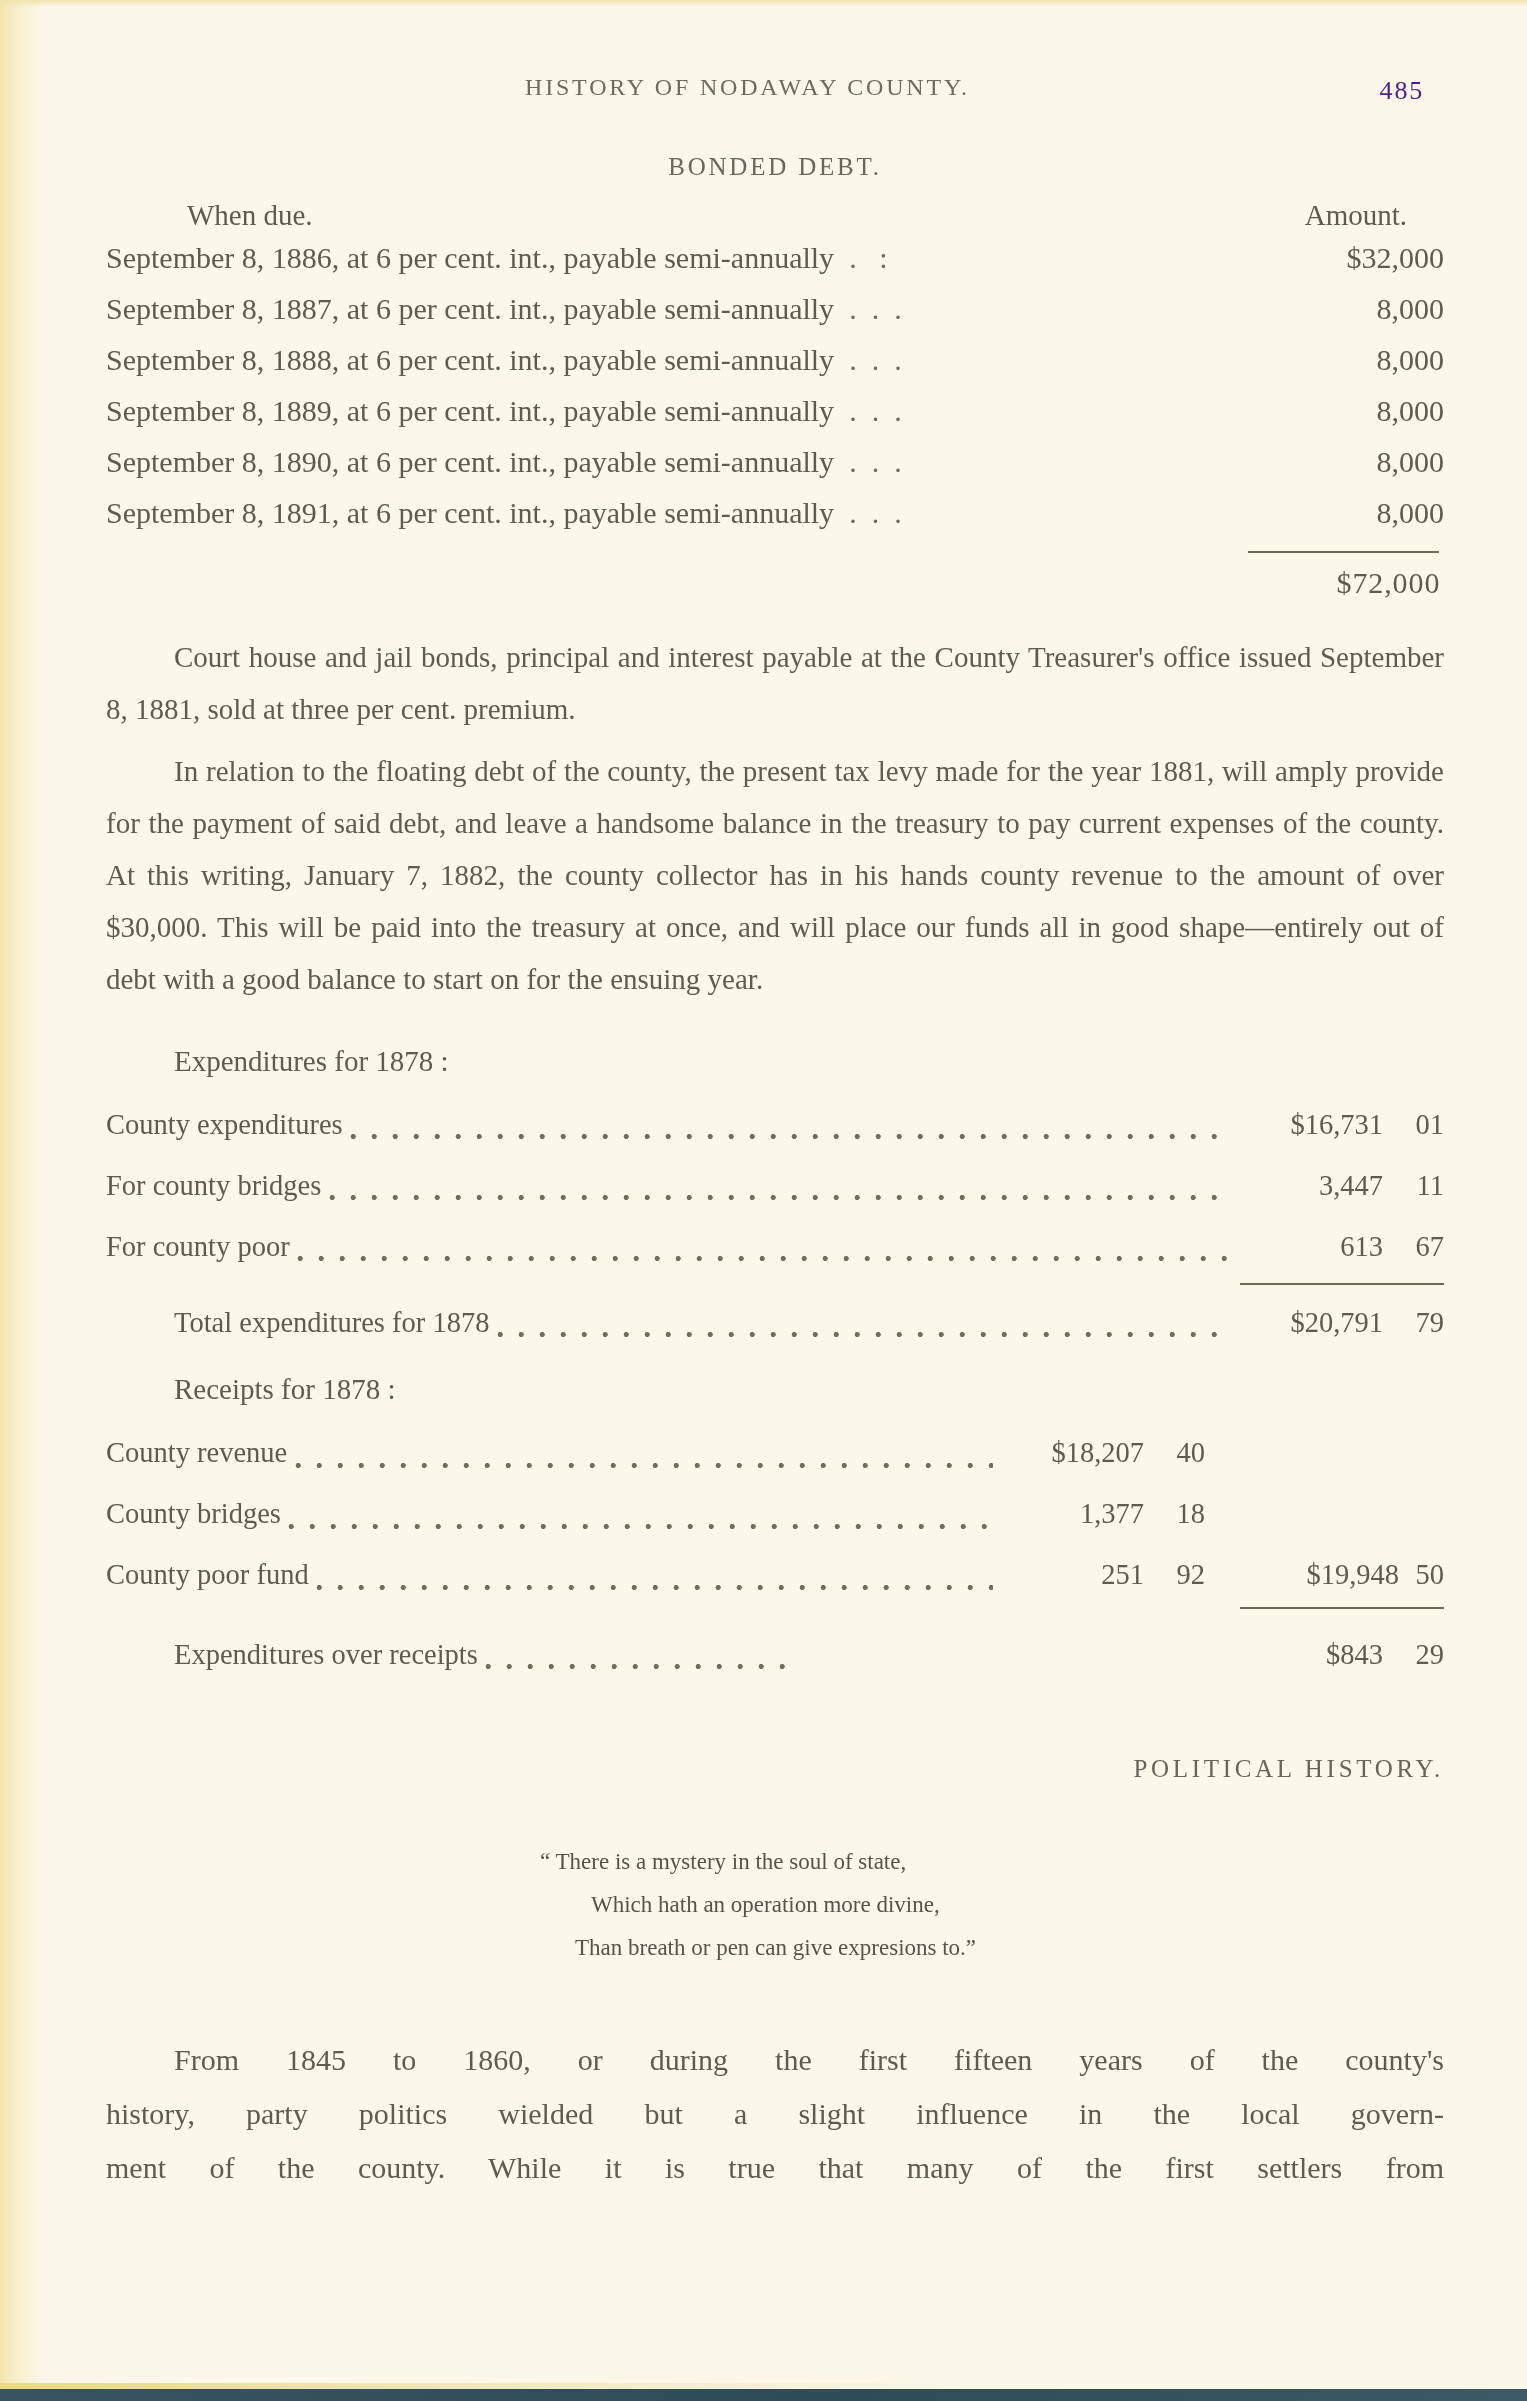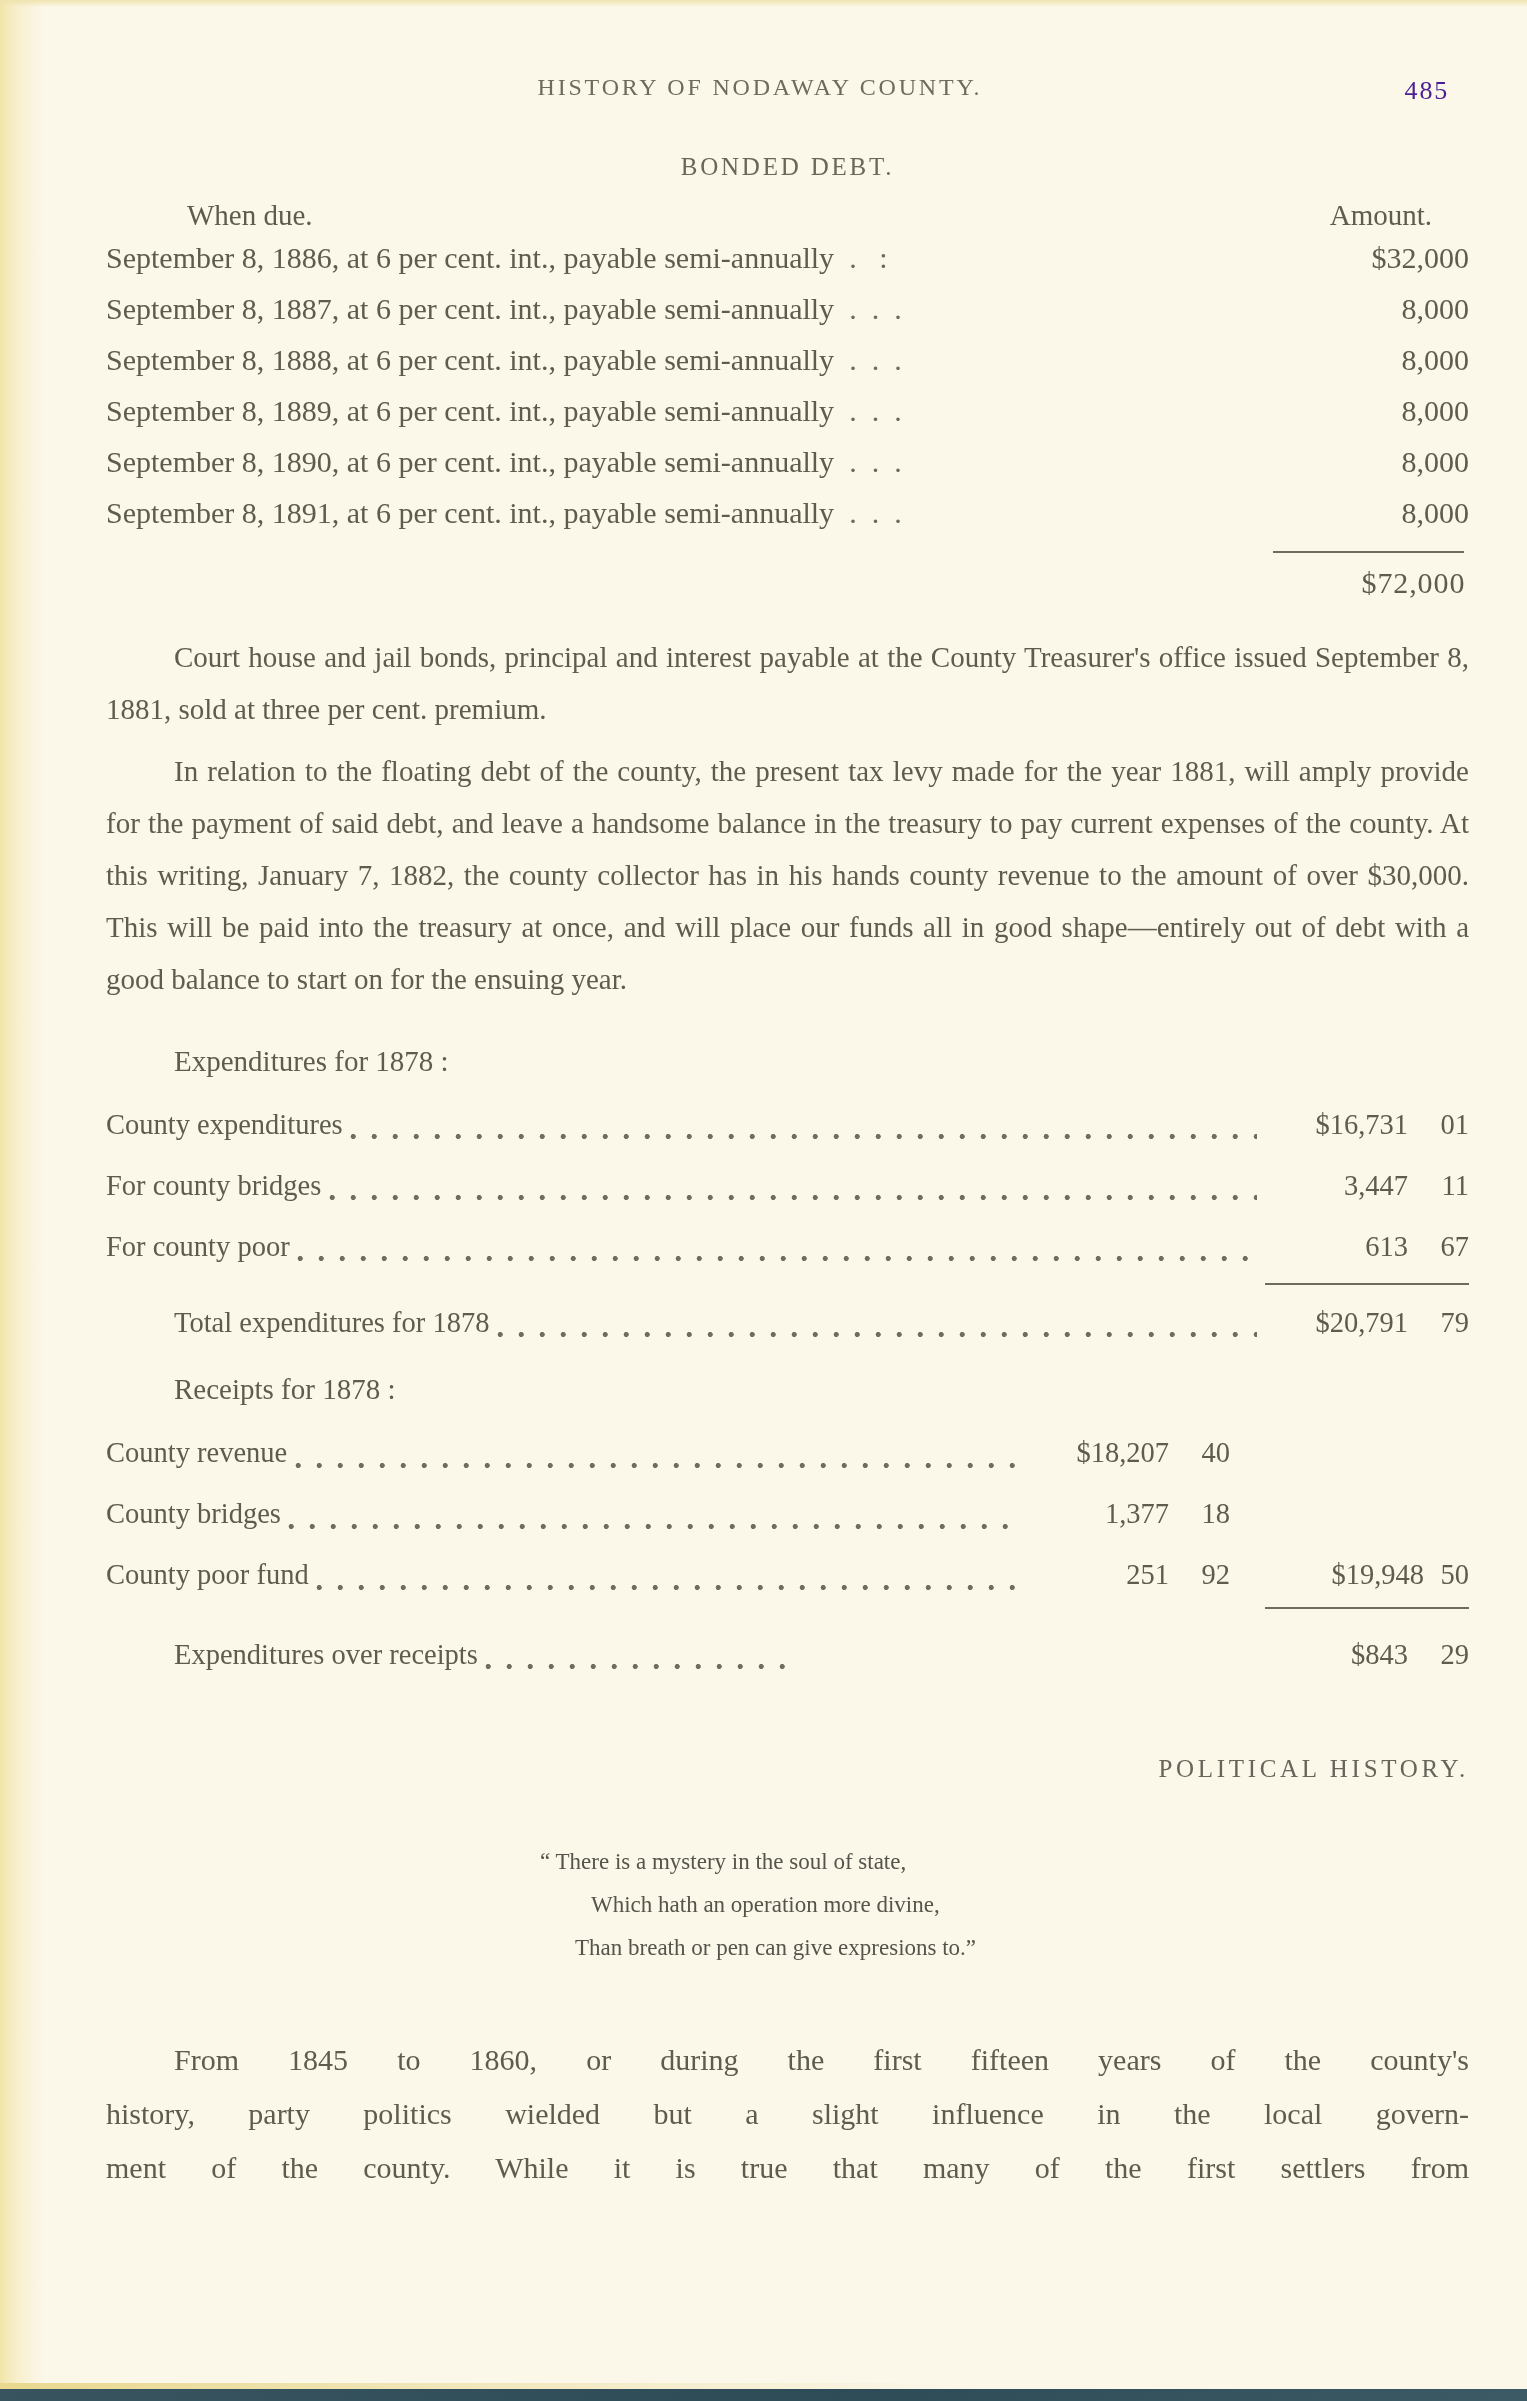--- a/index.html
+++ b/index.html
@@ -27,21 +27,21 @@
     background:linear-gradient(to right,#e9d88e,rgba(233,216,142,0));
     pointer-events:none;
   }
   .edge-bottom-bar{
     position:absolute;left:0;bottom:0;right:0;height:12px;
     background:linear-gradient(to right,#37545f,#2e4c58 55%,#3c5a66);
     pointer-events:none;
   }
   .page{
     position:relative;
-    padding:74px 58px 0 106px;
+    padding:74px 83px 0 106px;
   }
   
   .runhead{position:relative;height:37px;}
   .runhead-title{
     text-align:center;font-size:24px;letter-spacing:2.8px;color:#6c6b5c;
     transform:translateX(-27.6px);
   }
   .runhead-page{
     position:absolute;right:20px;top:1.8px;font-size:26px;color:#4c1d95;letter-spacing:1.8px;
   }

